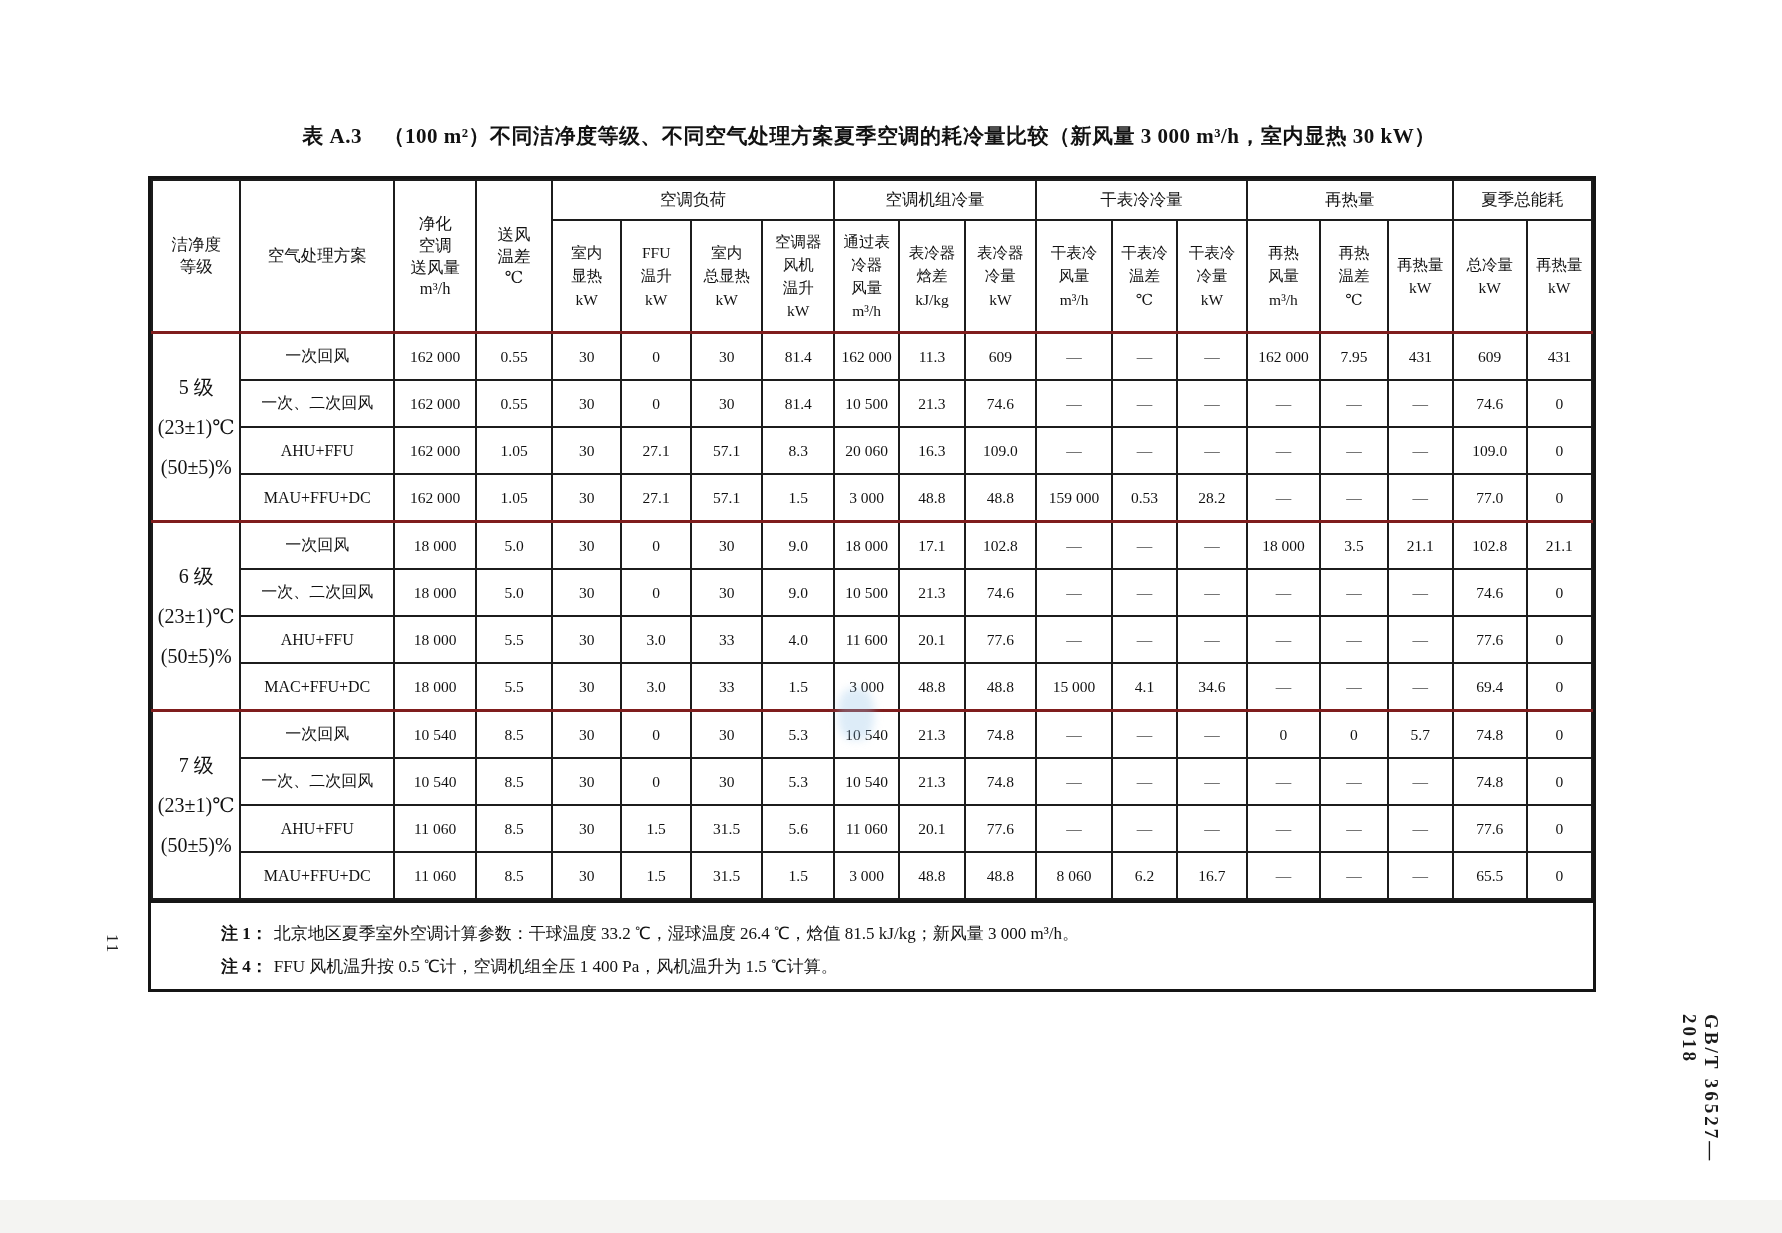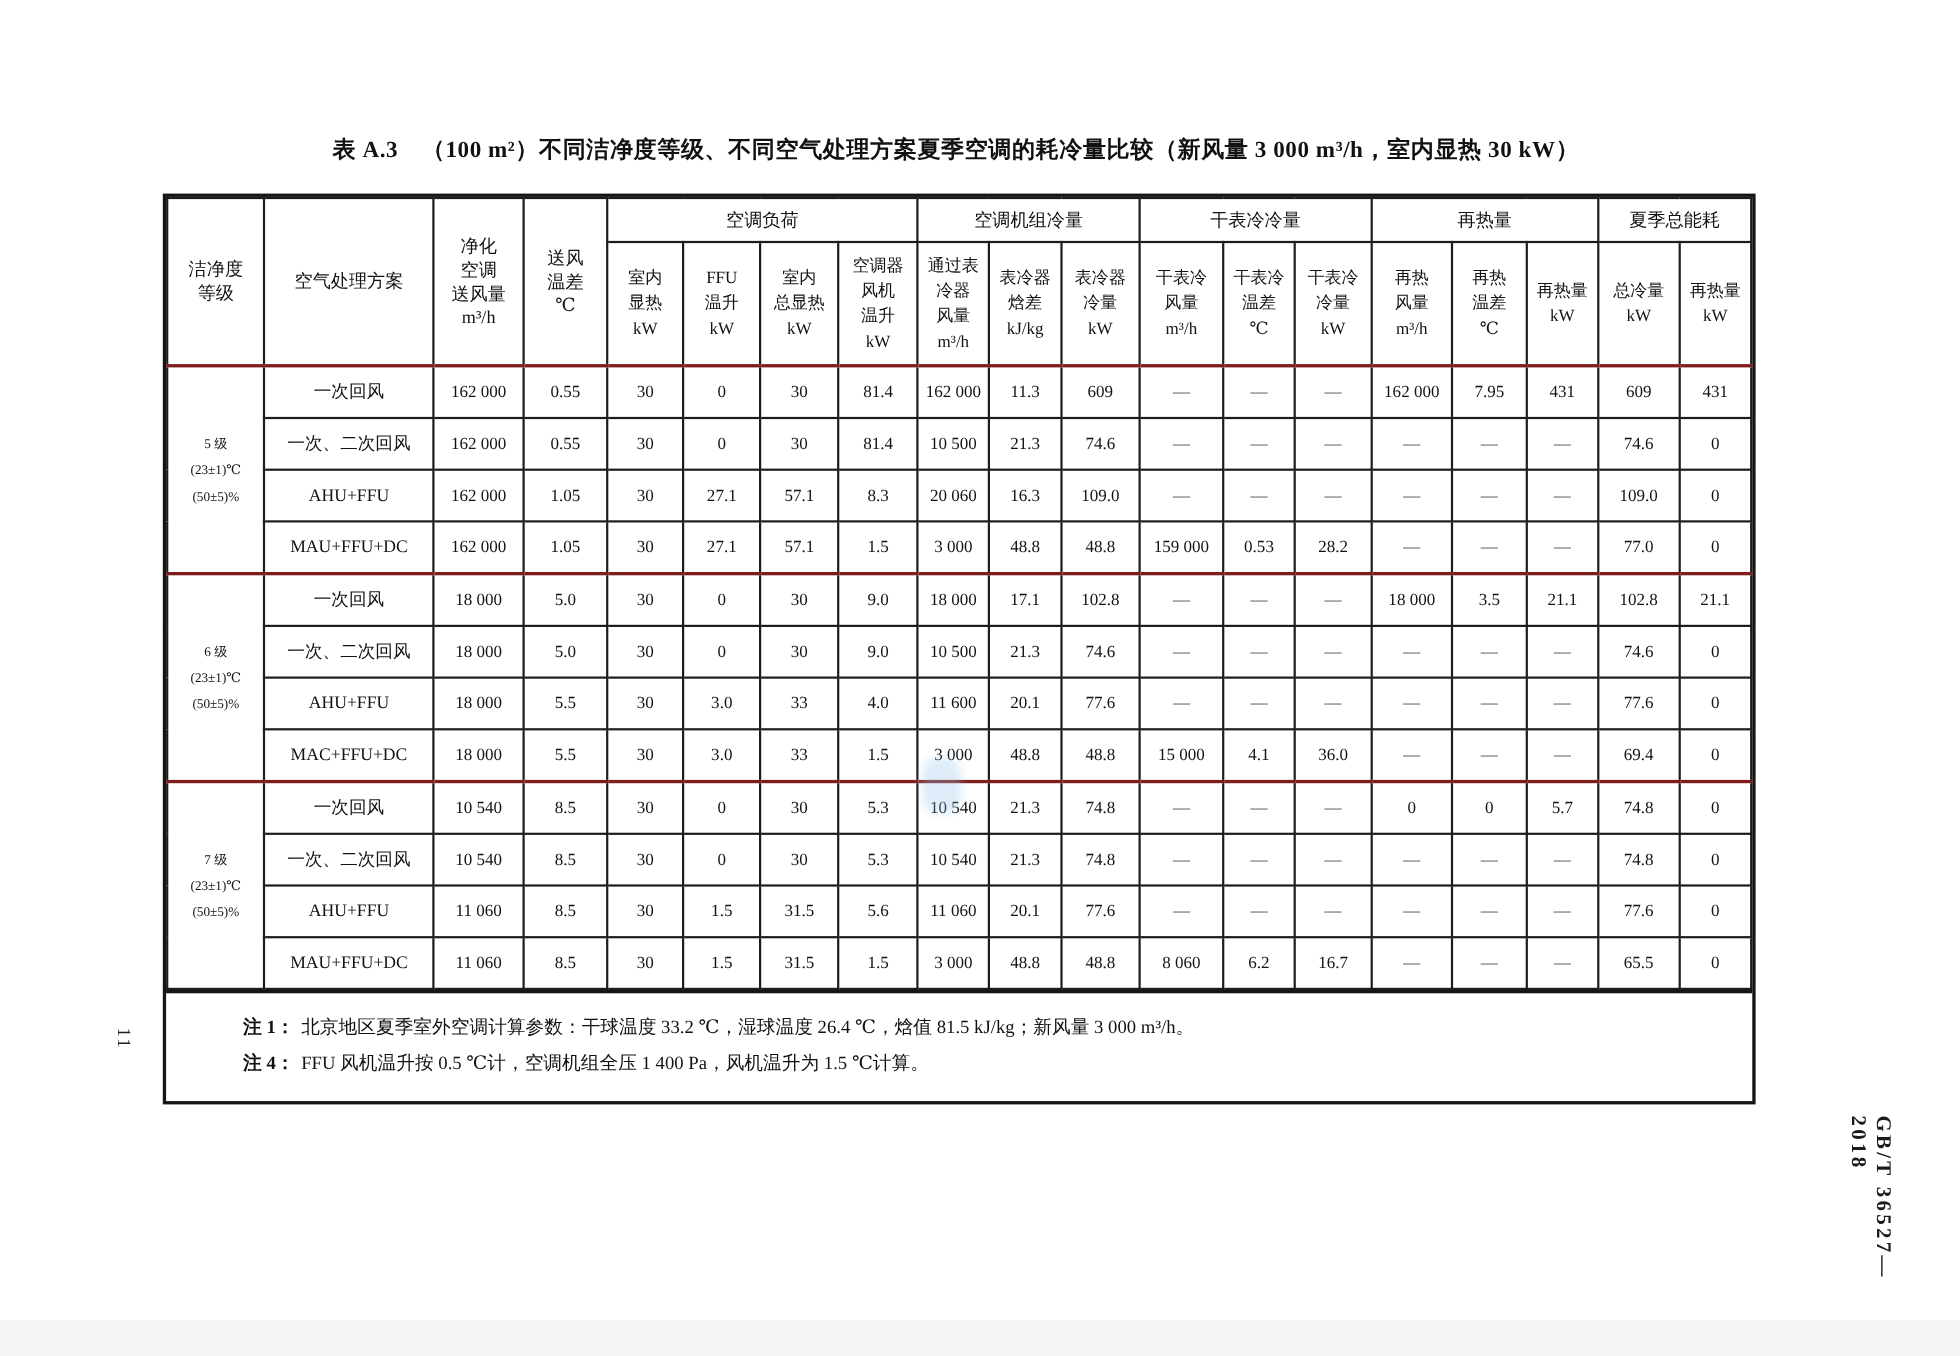--- a/index.html
+++ b/index.html
@@ -9,25 +9,25 @@
     font-weight:bold;font-size:21px;color:#111;letter-spacing:.5px;}
   .table-frame{position:absolute;left:148px;top:176px;width:1442px;border:3px solid #151515;background:#fff;}
   table{border-collapse:collapse;table-layout:fixed;width:100%;}
   th,td{border:2px solid #1c1c1c;text-align:center;vertical-align:middle;color:#121212;
     padding:1px 2px;overflow:hidden;}
   thead th{font-weight:normal;}
   tr.group-row th{height:36px;font-size:16.5px;}
   tr.sub-row th{height:108px;font-size:15.5px;line-height:1.5;}
   .pre{white-space:pre-line;}
   tbody td{height:43px;font-size:15.5px;}
-  td.level-cell{font-size:12px;line-height:2.0;}
+  td.level-cell{font-size:20px;line-height:2.0;}
   td.scheme-cell{font-size:16px;}
   tbody tr.group-start td{border-top:3px solid #7f1d1d;}
   td.dash{color:#454545;}
-  .notes{border-top:3px solid #151515;padding:14px 26px 18px 70px;}
+  .notes{border-top:3px solid #151515;padding:14px 26px 6px 70px;font-family:Liberation Serif, serif;}
   .note-row{display:flex;align-items:flex-start;font-size:17px;line-height:1.95;color:#111;}
   .note-label{font-weight:bold;white-space:nowrap;margin-right:6px;}
   .note-text{flex:1;}
   .page-number{position:absolute;left:102px;top:934px;writing-mode:vertical-rl;
     font-size:17px;color:#222;letter-spacing:2px;}
   .standard-number{position:absolute;right:60px;top:1014px;writing-mode:vertical-rl;
     font-weight:bold;font-size:19px;color:#1a1a1a;letter-spacing:3px;}
   .smudge{position:absolute;left:838px;top:688px;width:36px;height:52px;
     background:rgba(150,196,232,.32);filter:blur(4px);border-radius:40%;}
 </style>
@@ -278,21 +278,21 @@
             <td>5.5</td>
             <td>30</td>
             <td>3.0</td>
             <td>33</td>
             <td>1.5</td>
             <td>3 000</td>
             <td>48.8</td>
             <td>48.8</td>
             <td>15 000</td>
             <td>4.1</td>
-            <td>36.0</td>
+            <td>34.6</td>
             <td class="dash">—</td>
             <td class="dash">—</td>
             <td class="dash">—</td>
             <td>69.4</td>
             <td>0</td>
           </tr>
           <tr class="group-start">
             <td rowspan="4" class="level-cell pre">7 级
 (23±1)℃
 (50±5)%</td>

